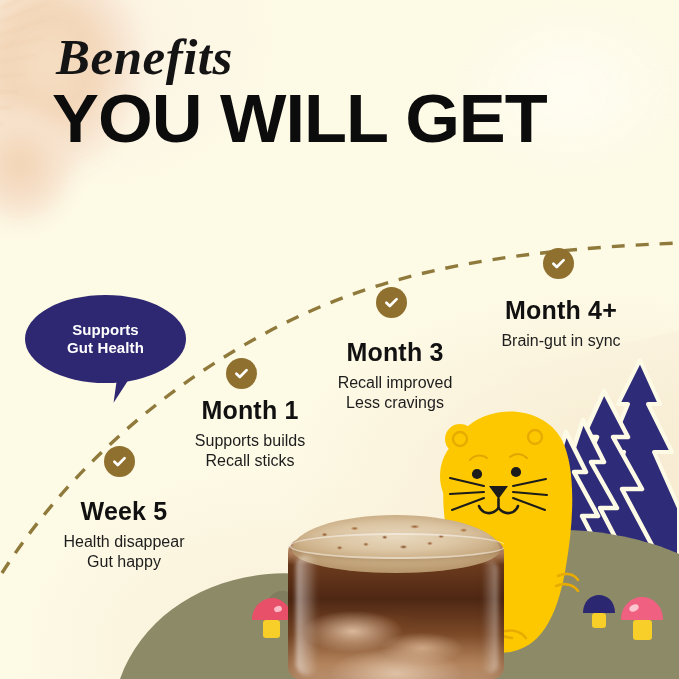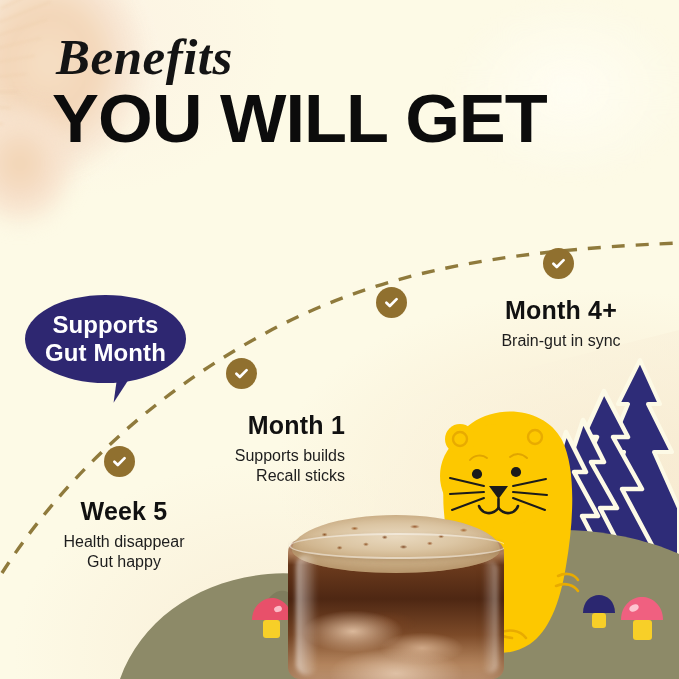--- a/index.html
+++ b/index.html
@@ -92,21 +92,21 @@
   }
 
   
   .bubble{
     position:absolute;left:25px;top:295px;
     width:161px;height:88px;border-radius:50%;
     background:#2e2771;
     display:flex;align-items:center;justify-content:center;
   }
   .bubble-text{
-    color:#ffffff;font-weight:700;font-size:24px;line-height:1.18;
+    color:#ffffff;font-weight:700;font-size:15px;line-height:1.18;
     text-align:center;letter-spacing:.1px;
   }
   .bubble-tail{
     position:absolute;left:116px;top:368px;
     width:0;height:0;
     border-left:14px solid #2e2771;
     border-bottom:30px solid transparent;
     border-top:6px solid transparent;
     transform:rotate(8deg);
   }
@@ -329,21 +329,21 @@
 
   <div class="headline">
     <div class="hl-script">Benefits</div>
     <div class="hl-main">YOU WILL GET</div>
   </div>
 
   <div class="bubble-tail"></div>
   <div class="bubble">
     <div class="bubble-text">
       <span>Supports</span><br>
-      <span>Gut Month</span>
+      <span>Gut Health</span>
     </div>
   </div>
 
   <div class="badge" style="left:104px;top:446px;">
     <svg width="17" height="17" viewBox="0 0 17 17">
         <path d="M3.4 8.7 L6.8 12 L13.6 5.1" stroke="#ffffff" stroke-width="2.7" fill="none" stroke-linecap="round" stroke-linejoin="round"></path>
       </svg>
   </div>
   <div class="badge" style="left:226px;top:358px;">
     <svg width="17" height="17" viewBox="0 0 17 17">
@@ -362,28 +362,35 @@
   </div>
 
   <div class="ms" style="left:29px;top:497px;width:190px;">
     <div class="ms-title">Week 5</div>
     <div class="ms-lines">
       <span>Health disappear</span><br>
       <span>Gut happy</span>
     </div>
   </div>
 
-  <div class="ms" style="left:155px;top:411px;width:190px;text-align:right;">
+  <div class="ms" style="left:155px;top:396px;width:190px;">
     <div class="ms-title">Month 1</div>
     <div class="ms-lines">
       <span>Supports builds</span><br>
       <span>Recall sticks</span>
     </div>
   </div>
 
+  <div class="ms" style="left:300px;top:338px;width:190px;">
+    <div class="ms-title">Month 3</div>
+    <div class="ms-lines">
+      <span>Recall improved</span><br>
+      <span>Less cravings</span>
+    </div>
+  </div>
 
   <div class="ms" style="left:463px;top:296px;width:196px;">
     <div class="ms-title">Month 4+</div>
     <div class="ms-lines">
       <span>Brain-gut in sync</span><br>
     </div>
   </div>
 
 </div>
 

